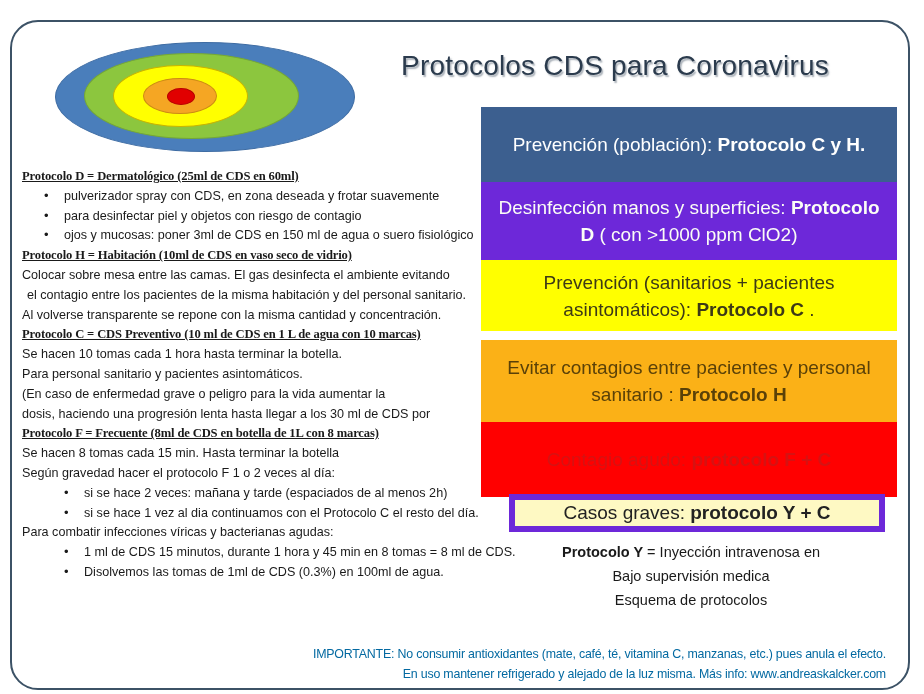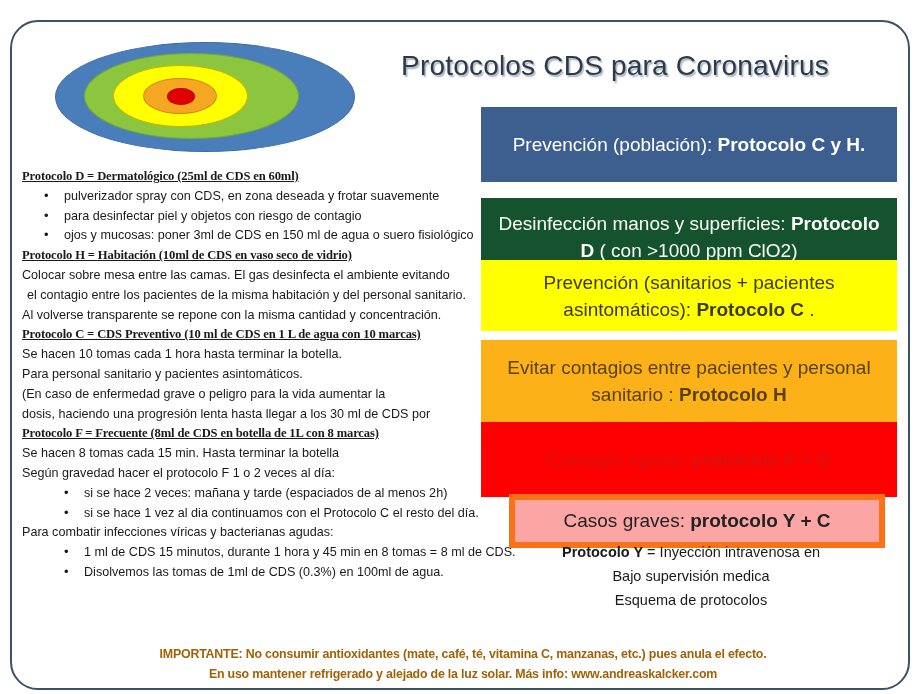--- a/index.html
+++ b/index.html
@@ -30,36 +30,36 @@
   .bul:before{content:"\2022";position:absolute;left:22px;top:-1px;font-size:13px;}
   .bul2{position:relative;padding-left:62px;white-space:nowrap;}
   .bul2:before{content:"\2022";position:absolute;left:42px;top:-1px;font-size:13px;}
 
   
   .bar{position:absolute;left:481px;width:416px;box-sizing:border-box;
        display:flex;align-items:center;justify-content:center;text-align:center;
        font-size:19px;line-height:27px;padding:8px 12px;}
   .bar b{font-weight:bold;}
   #bar-blue  {top:97px; height:75px; background:#3c5f8f;color:#ffffff;}
-  #bar-green {top:188px;height:78px; background:#14532d;color:#fbfdf6;}
+  #bar-green {top:172px;height:78px; background:#6d28d9;color:#fbfdf6;}
   #bar-yellow{top:250px;height:71px; background:#ffff00;color:#3d3a16;}
   #bar-orange{top:330px;height:82px; background:#fbb117;color:#5a4108;}
   #bar-red   {top:412px;height:75px; background:#ff0000;color:#d61212;}
 
-  #box-grave{position:absolute;left:509px;top:484px;width:376px;height:54px;
-             background:#fca5a5;border:6px solid #f97316;box-sizing:border-box;
+  #box-grave{position:absolute;left:509px;top:484px;width:376px;height:38px;
+             background:#fef9c3;border:6px solid #6d28d9;box-sizing:border-box;
              display:flex;align-items:center;justify-content:center;
              font-size:19px;color:#222;}
 
   #right-note{position:absolute;left:481px;top:530px;width:420px;text-align:center;
               font-size:14.5px;color:#1a1a1a;line-height:24px;}
 
   
-  #footer{position:absolute;left:40px;top:634px;width:846px;text-align:center;
-          font-size:12.4px;font-weight:bold;color:#a16207;line-height:20px;letter-spacing:-.2px;}
+  #footer{position:absolute;left:40px;top:634px;width:846px;text-align:right;
+          font-size:12.4px;font-weight:normal;color:#0369a1;line-height:20px;letter-spacing:-.2px;}
 </style>
 </head>
 <body>
 
 <div id="page">
 
   <div id="frame"></div>
 
   <div id="logo">
     <div class="ell e1"></div>
@@ -123,16 +123,16 @@
   </div>
 
   <div id="right-note">
     <div><b>Protocolo Y</b><span> = Inyección intravenosa en</span></div>
     <div>Bajo supervisión medica</div>
     <div>Esquema de protocolos</div>
   </div>
 
   <div id="footer">
     <div>IMPORTANTE: No consumir antioxidantes  (mate, café, té, vitamina C, manzanas, etc.) pues anula el efecto.</div>
-    <div>En uso mantener refrigerado y alejado de la luz solar.  Más info: www.andreaskalcker.com</div>
+    <div>En uso mantener refrigerado y alejado de la luz misma.  Más info: www.andreaskalcker.com</div>
   </div>
 
 </div>
 
 </body></html>

